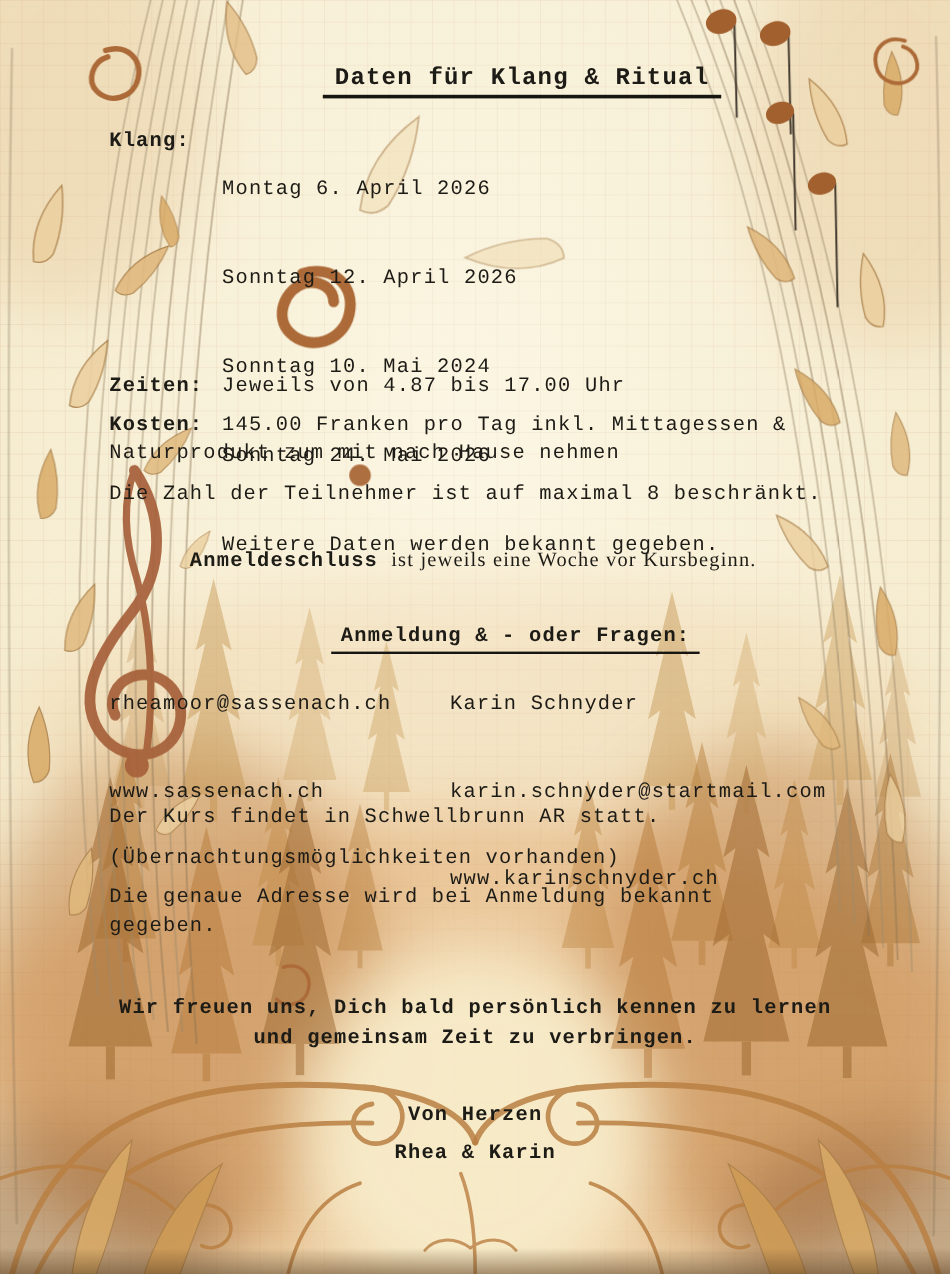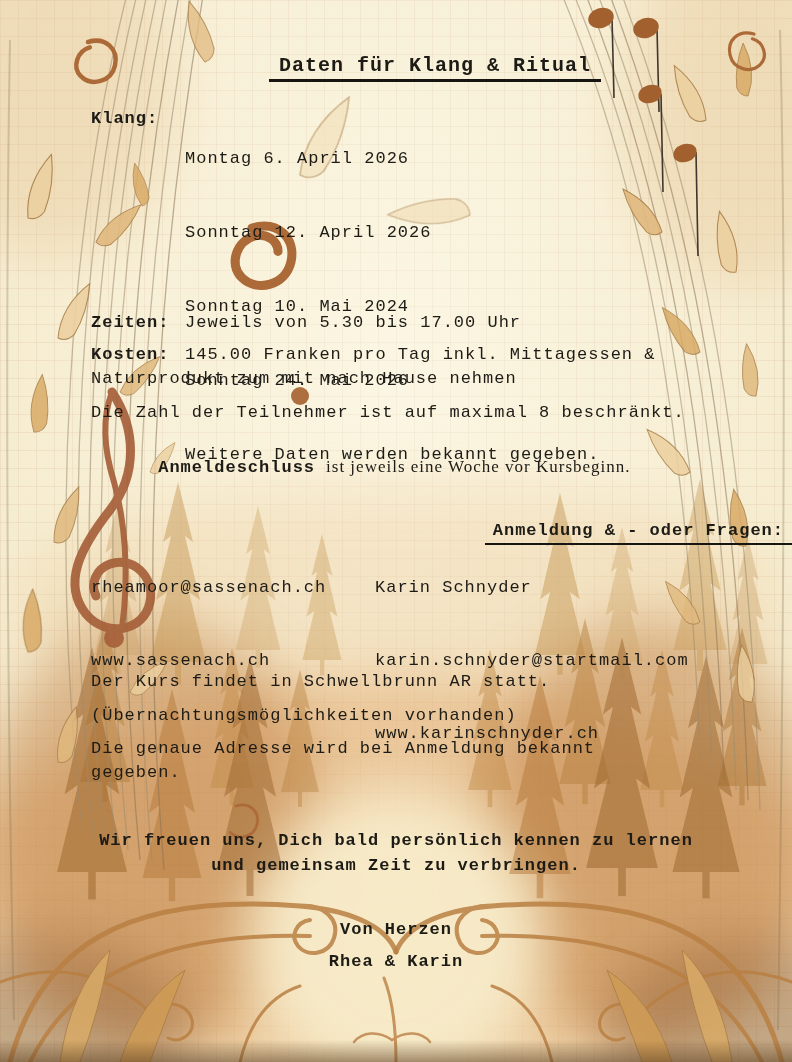--- a/index.html
+++ b/index.html
@@ -215,33 +215,33 @@
     <div class="line bold" style="left:91px;top:109px;">Klang:</div>
     <div class="line" style="left:185px;top:109px;">
       <div class="date-item">Montag 6. April 2026</div>
       <div class="date-item">Sonntag 12. April 2026</div>
       <div class="date-item">Sonntag 10. Mai 2024</div>
       <div class="date-item">Sonntag 24. Mai 2026</div>
       <div class="date-item">Weitere Daten werden bekannt gegeben.</div>
     </div>
 
     <div class="line bold" style="left:91px;top:313px;">Zeiten:</div>
-    <div class="line" style="left:185px;top:313px;">Jeweils von 5.30 bis 17.00 Uhr</div>
+    <div class="line" style="left:185px;top:313px;">Jeweils von 4.87 bis 17.00 Uhr</div>
 
     <div class="line bold" style="left:91px;top:345px;">Kosten:</div>
     <div class="line" style="left:185px;top:345px;">145.00 Franken pro Tag inkl. Mittagessen &amp;</div>
     <div class="line" style="left:91px;top:369px;">Naturprodukt zum mit nach Hause nehmen</div>
 
     <div class="line" style="left:91px;top:403px;">Die Zahl der Teilnehmer ist auf maximal 8 beschränkt.</div>
 
     <div class="line" style="left:91px;top:437px;">
       <span class="bold">Anmeldeschluss</span><span class="gap-word">ist jeweils eine Woche vor Kursbeginn.</span>
     </div>
 
-    <div class="line bold center" style="top:501px;text-align:right;">
+    <div class="line bold center" style="top:501px;">
       <span class="heading-underline">Anmeldung &amp; - oder Fragen:</span>
     </div>
 
     <div class="line" style="left:91px;top:538px;">
       <div class="contact-row">rheamoor@sassenach.ch</div>
       <div class="contact-row">www.sassenach.ch</div>
     </div>
     <div class="line" style="left:375px;top:538px;">
       <div class="contact-row">Karin Schnyder</div>
       <div class="contact-row">karin.schnyder@startmail.com</div>

